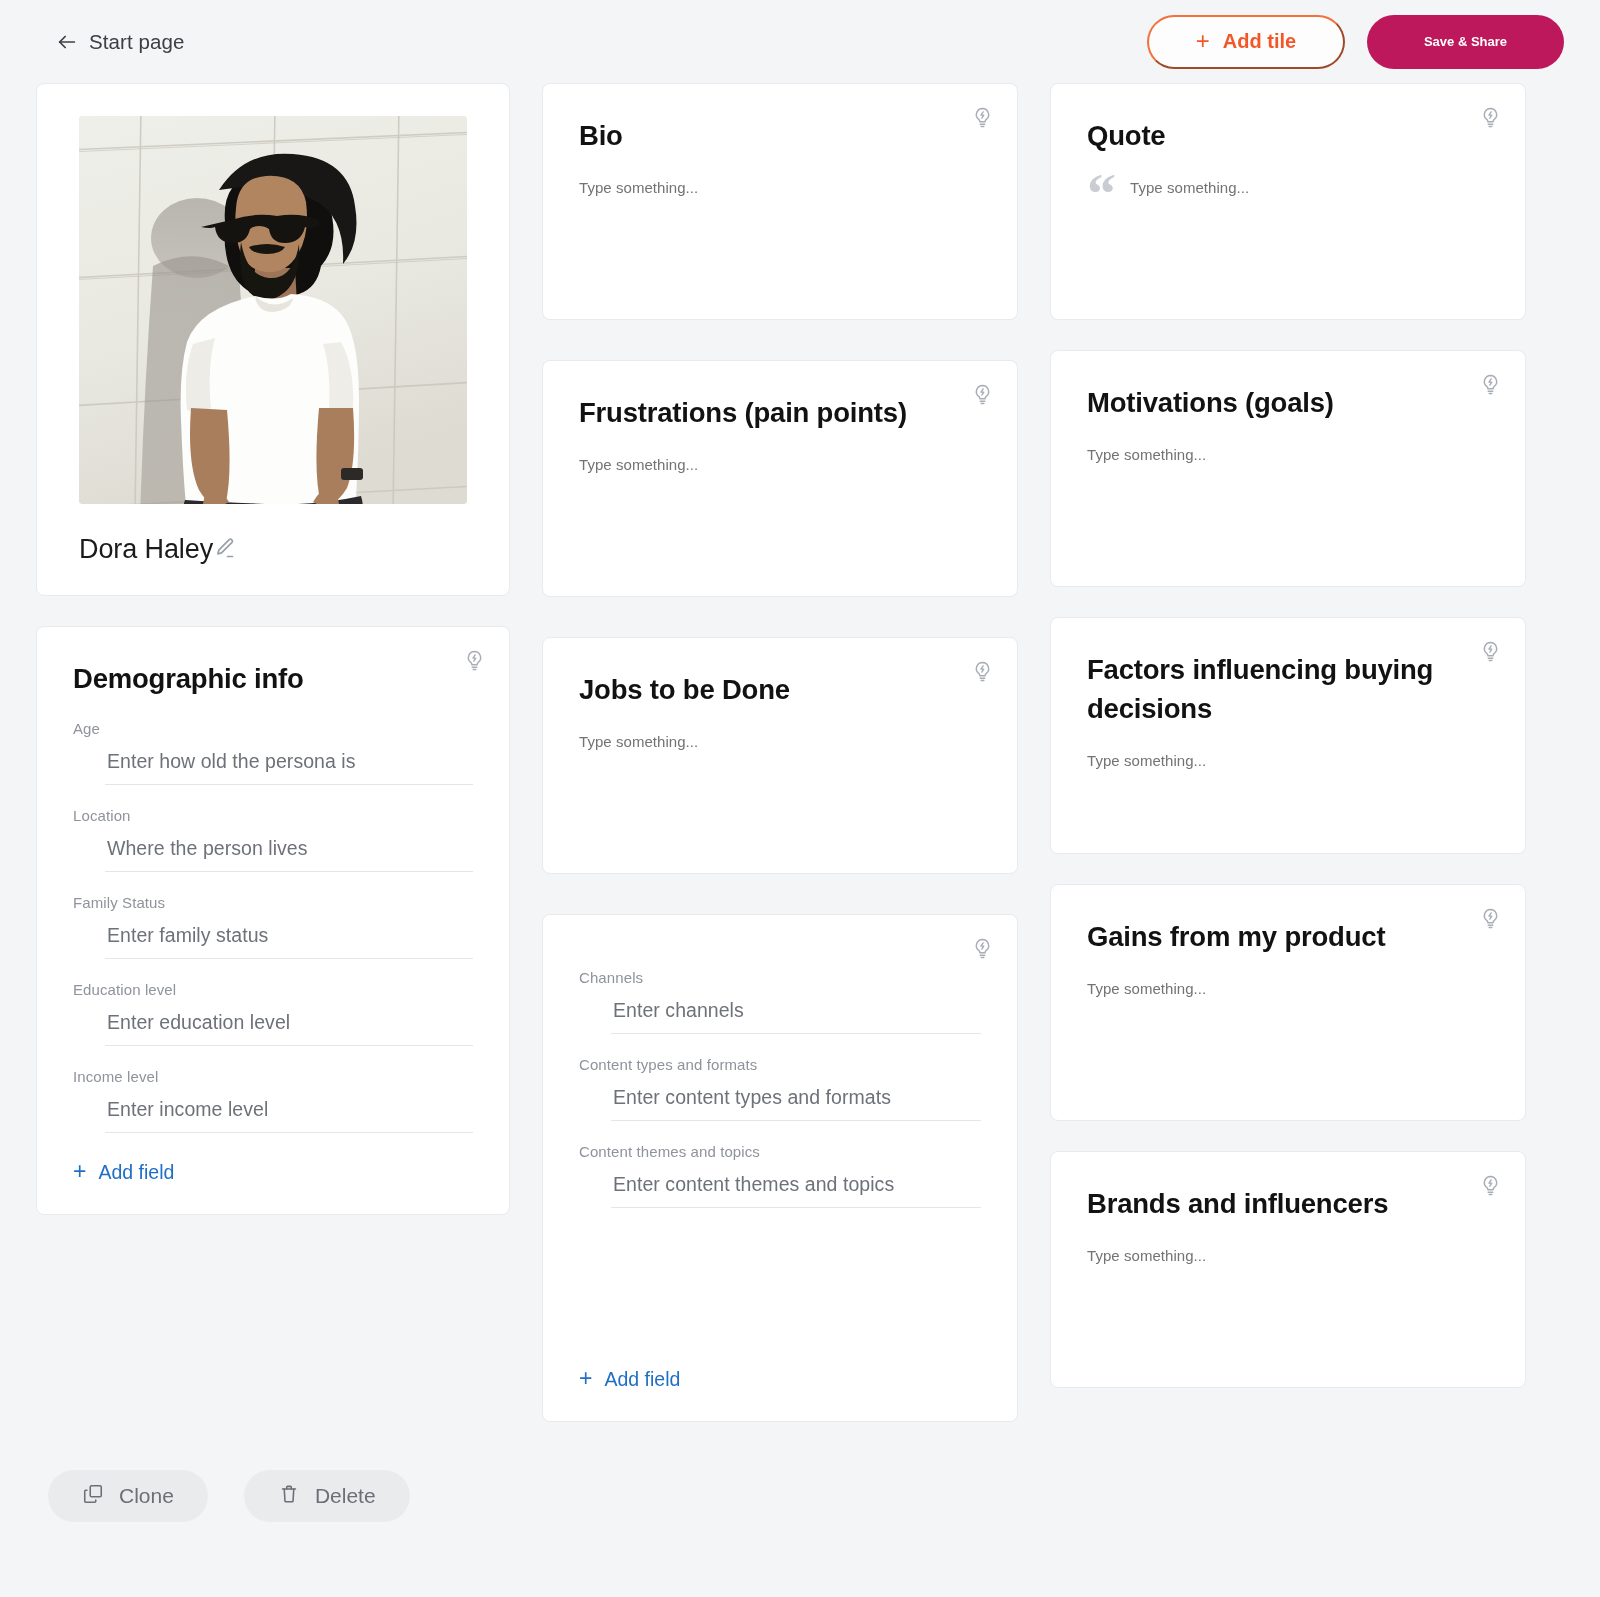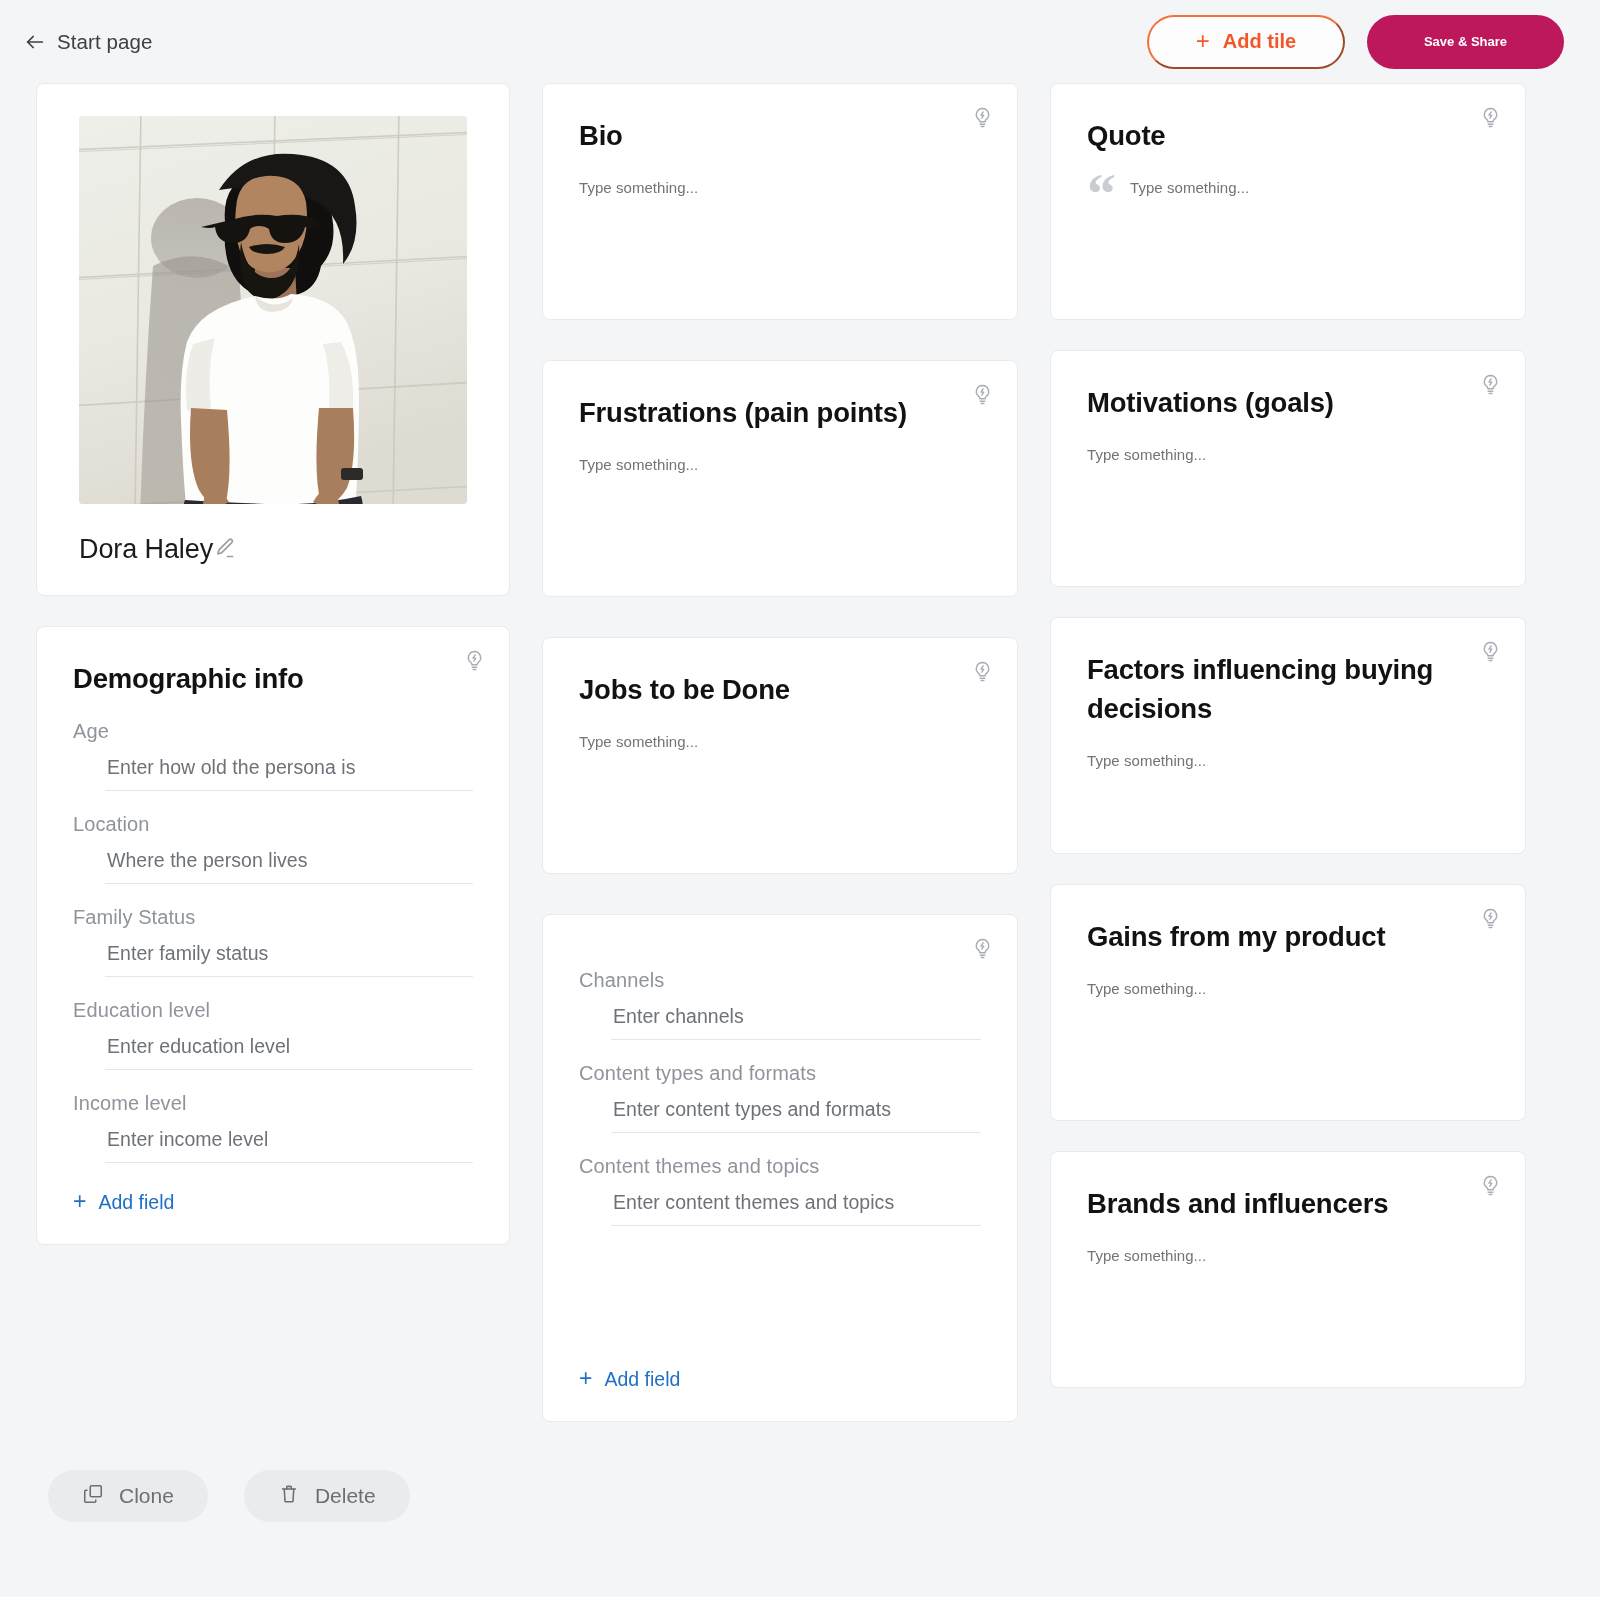--- a/index.html
+++ b/index.html
@@ -10,21 +10,21 @@
     font-family: "Liberation Sans", sans-serif;
     -webkit-font-smoothing: antialiased;
     overflow: hidden;
   }
 
   
   .topbar {
     height: 83px;
     display: flex;
     align-items: center;
-    padding: 0 36px 0 24px;
+    padding: 0 36px 0 56px;
     justify-content: space-between;
   }
   .start-page {
     display: flex;
     align-items: center;
     gap: 11px;
     cursor: pointer;
     color: #3c4043;
   }
   .back-arrow {
@@ -167,21 +167,21 @@
     margin-left: auto;
     width: 24px; height: 24px;
     color: #9aa0a8;
     cursor: pointer;
   }
 
   
   .fields-tile { padding: 32px 36px 30px 36px; }
   .field { margin-top: 22px; }
   .field-label {
-    font-size: 20px;
+    font-size: 15px;
     color: #8f939b;
     letter-spacing: 0.1px;
     display: block;
   }
   .field-input {
     margin-top: 13px;
     border-bottom: 1px solid #e4e6ea;
     padding: 0 0 11px 2px;
     margin-left: 32px;
   }

